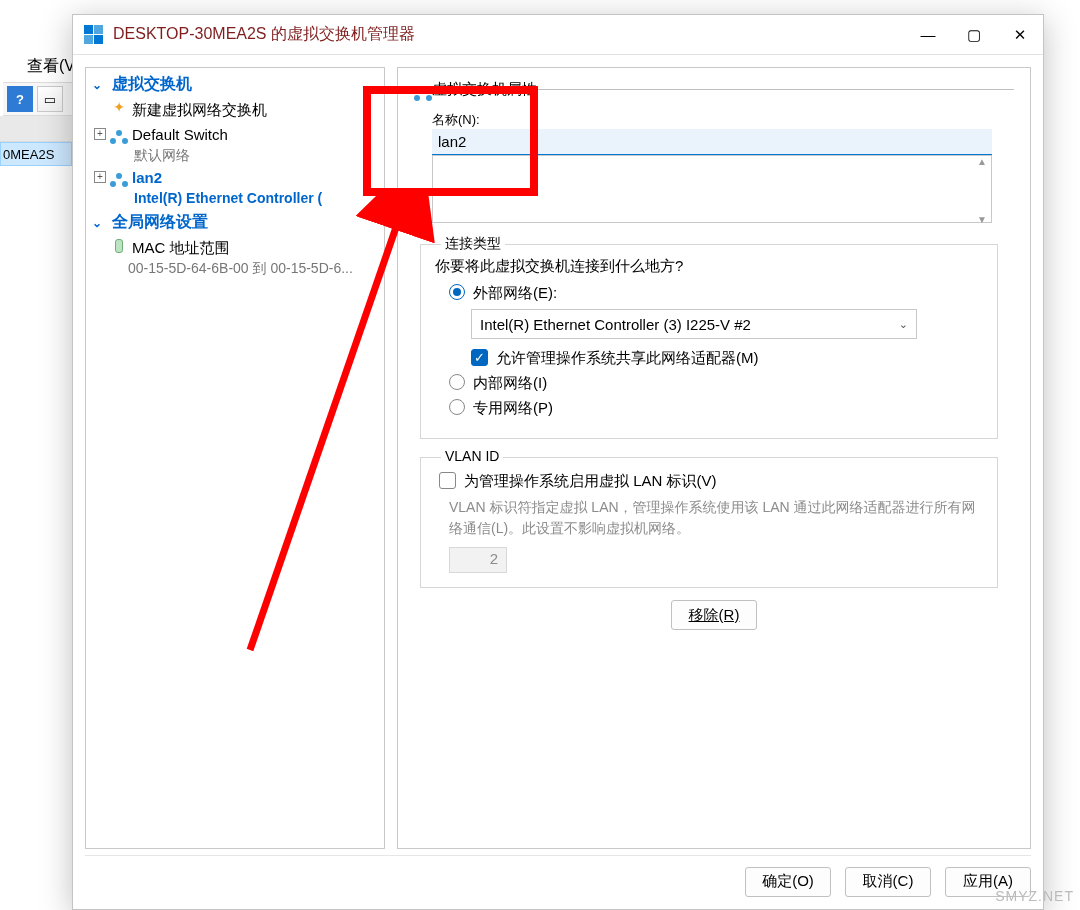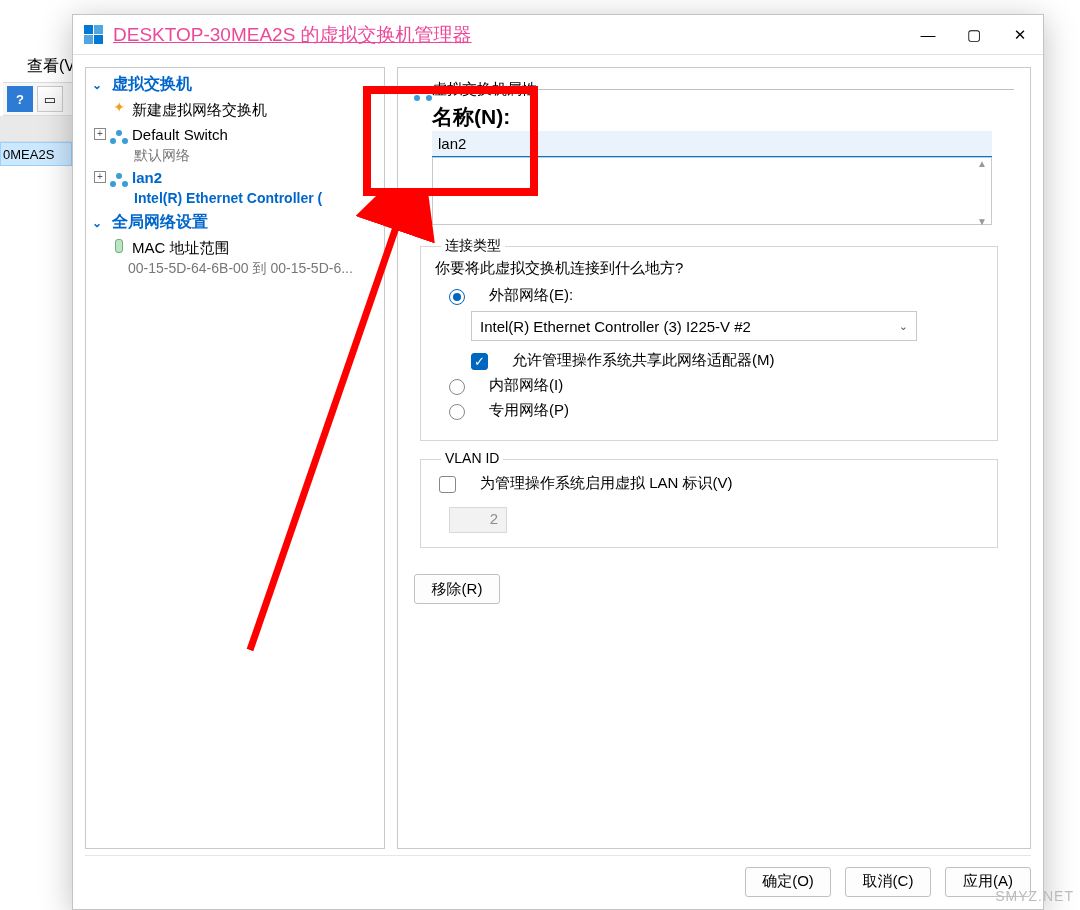--- a/index.html
+++ b/index.html
@@ -55,21 +55,21 @@
     background:#fff;
     border-bottom:1px solid #e2e2e2;
   }
   .titlebar .app-icon {
     width: 20px; height:20px; margin:0 10px;
     display:flex;flex-wrap:wrap;
   }
   .titlebar .app-icon span{width:9px;height:9px;margin:0.5px;}
   .titlebar .app-icon .a{background:#0078d4;}
   .titlebar .app-icon .b{background:#50a7e0;}
-  .titlebar .title-text { flex:0 0 auto; font-size:19px; color:#ec4899;text-decoration:underline; }
+  .titlebar .title-text { flex:0 0 auto; font-size:16px; color:#7f1d1d; }
   .titlebar .spacer{flex:1;}
   .winbtn { width:46px;height:40px;display:flex;align-items:center;justify-content:center;color:#000;}
   .dialog-body {
     flex:1; position:relative; padding:12px;
   }
   .split {
     position:absolute; left:12px; top:12px; right:12px; bottom:60px;
     display:flex; gap:12px;
   }
   .left-pane{
@@ -99,39 +99,39 @@
   .blue-bold{color:#0066cc;font-weight:bold;}
   .chevron{font-size:12px;color:#0066cc;margin-right:4px;}
   .right-pane{
     flex:1; border:1px solid #c9c9c9; background:#fff;
     padding:12px 16px; overflow:hidden; position:relative;
   }
   .section-title{
     display:flex; align-items:center; font-size:15px; color:#000;
   }
   .hr-line{flex:1;height:1px;background:#bfbfbf;}
-  .field-label{margin-top:4px;margin-left:18px;font-size:21px;font-weight:bold;}
+  .field-label{margin-top:12px;margin-left:18px;font-size:13px;}
   .txt-input{
     margin-left:18px;width:560px;height:26px;border:none;border-bottom:1px solid #0078d4;
     background:#eaf3fc;padding:0 6px;font-size:15px;outline:none;color:#000;
   }
   .textarea{
     margin-left:18px;width:560px;height:68px;border:1px solid #c9c9c9;background:#fff;
     resize:none;font-size:15px;padding:4px;outline:none;
   }
   .box-group{
     margin-top:18px; margin-left:6px; width:578px;
     border:1px solid #d6d6d6; padding:8px 14px 14px 14px; position:relative;
   }
   .box-group-title{
     position:absolute; top:-10px; left:20px; background:#fff; padding:0 4px; font-size:14px;
   }
   .q{font-size:15px;margin:4px 0 8px 0;}
   .radio-row, .check-row{
-    display:flex; align-items:flex-end; gap:24px; margin:6px 0 6px 14px; font-size:15px;
+    display:flex; align-items:flex-start; gap:8px; margin:6px 0 6px 14px; font-size:15px;
   }
   .radio{
     width:16px;height:16px;border:1.5px solid #888;border-radius:50%;
     display:inline-flex;align-items:center;justify-content:center;flex-shrink:0;
   }
   .radio.checked{border-color:#0067c0;}
   .radio.checked::after{content:"";width:8px;height:8px;border-radius:50%;background:#0067c0;}
   .chk{
     width:17px;height:17px;border-radius:3px;border:1.5px solid #888;background:#fff;
     display:inline-flex;align-items:center;justify-content:center;flex-shrink:0;
@@ -142,21 +142,21 @@
     margin:6px 0 10px 36px; width:446px; height:30px; border:1px solid #c9c9c9;
     background:#fff; display:flex; align-items:center; padding:0 8px; font-size:15px;
     justify-content:space-between;
   }
   .combo .caret{font-size:11px;color:#555;}
   .hint{font-size:14px;color:#8c8c8c;line-height:1.5;margin:6px 0 0 14px;}
   .vlan-num{
     display:inline-block;width:58px;height:26px;border:1px solid #d8d8d8;background:#f2f2f2;
     text-align:right;padding:2px 8px;color:#8c8c8c;margin:8px 0 0 14px;
   }
-  .remove-row{display:flex;justify-content:flex-start;margin-top:26px;}
+  .remove-row{display:flex;justify-content:center;margin-top:12px;text-decoration:underline;}
   .btn-std{
     min-width:86px;height:30px;border:1px solid #c0c0c0;background:#fdfdfd;
     border-radius:3px;font-size:15px;padding:0 14px;display:inline-flex;
     align-items:center;justify-content:center;
   }
   .btn-row{
     position:absolute; left:12px; right:12px; bottom:10px; height:44px;
     display:flex; justify-content:flex-end; gap:14px; align-items:center;
     border-top:1px solid #e6e6e6; padding-top:8px;
   }
@@ -290,20 +290,21 @@
           </div>
         </div>
 
         
         <div class="box-group">
           <div class="box-group-title">VLAN ID</div>
           <div class="check-row" style="margin-left:4px;">
             <span class="chk"></span>
             <span>为管理操作系统启用虚拟 LAN 标识(V)</span>
           </div>
+          <div class="hint">VLAN 标识符指定虚拟 LAN，管理操作系统使用该 LAN 通过此网络适配器进行所有网络通信(L)。此设置不影响虚拟机网络。</div>
           <span class="vlan-num">2</span>
         </div>
 
         <div class="remove-row">
           <button class="btn-std">移除(R)</button>
         </div>
       </div>
     </div>
 
     <div class="btn-row">

